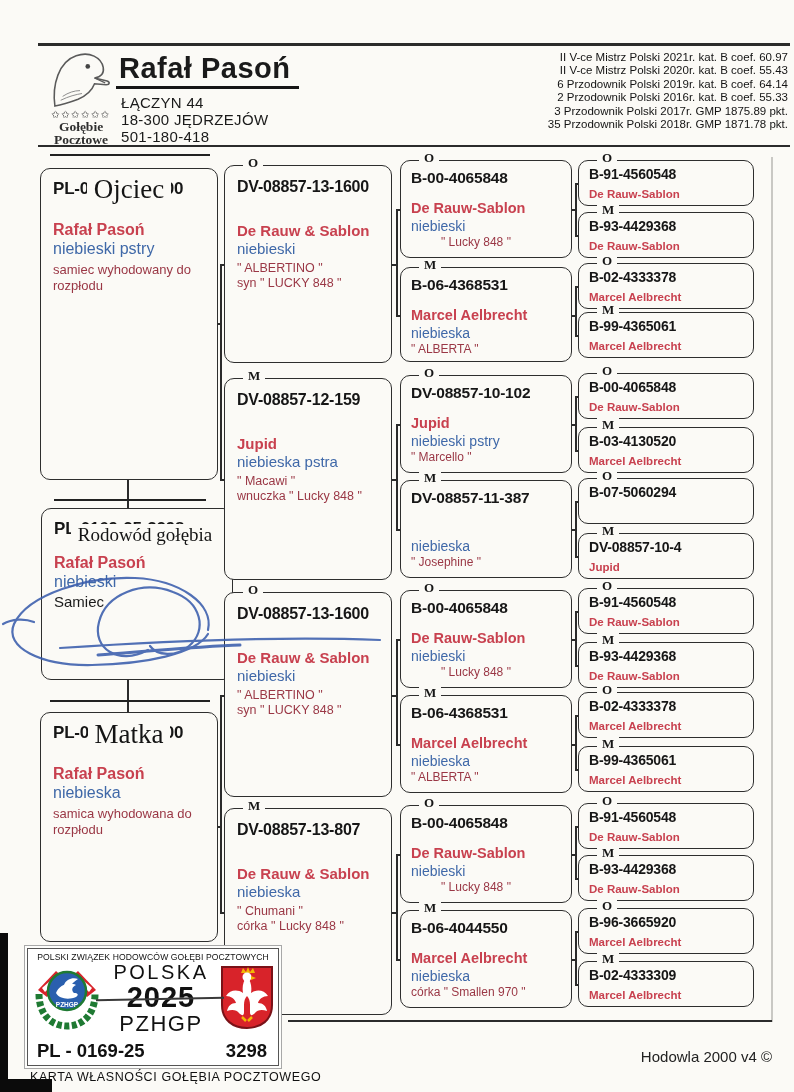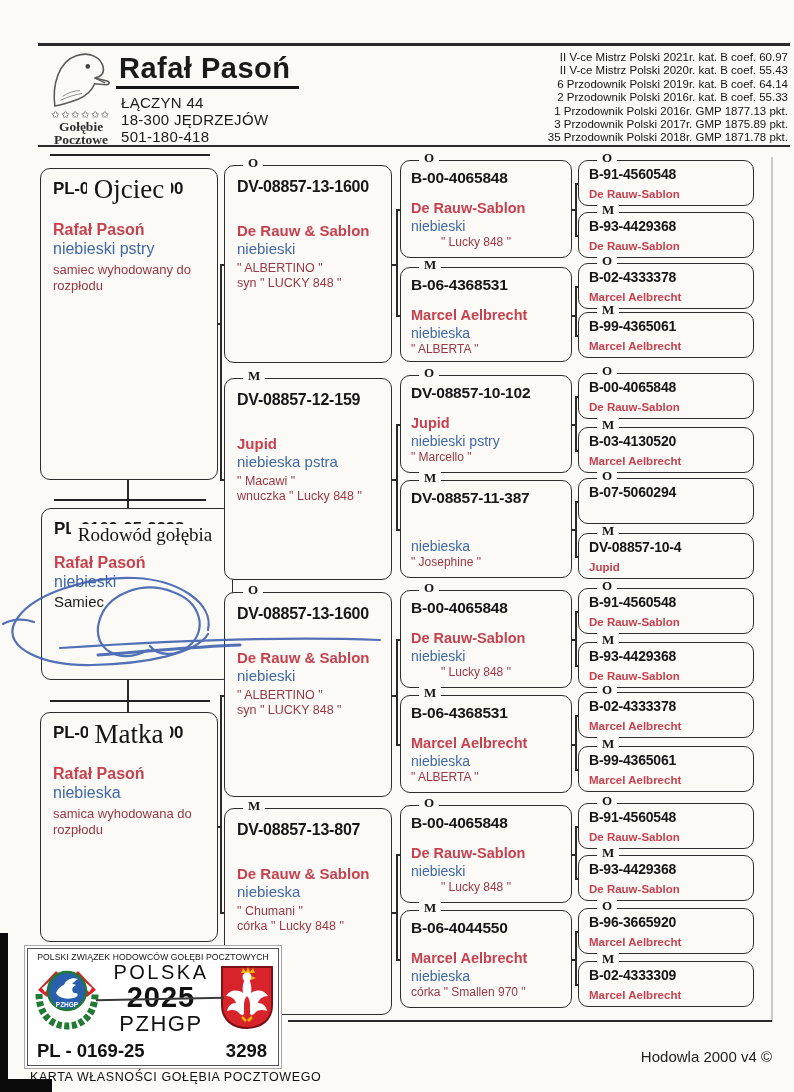--- a/index.html
+++ b/index.html
@@ -102,21 +102,20 @@
     <div>ŁĄCZYN  44</div>
     <div>18-300 JĘDRZEJÓW</div>
     <div>501-180-418</div>
   </div>
 
   <div id="achievements">
     <div>II V-ce Mistrz Polski 2021r. kat. B coef. 60.97</div>
     <div>II V-ce Mistrz Polski 2020r. kat. B coef. 55.43</div>
     <div>6 Przodownik Polski 2019r. kat. B coef. 64.14</div>
     <div>2 Przodownik Polski 2016r. kat. B coef. 55.33</div>
-    <div>1 Przodownik Polski 2016r. GMP 1877.13 pkt.</div>
     <div>3 Przodownik Polski 2017r. GMP 1875.89 pkt.</div>
     <div>35 Przodownik Polski 2018r. GMP 1871.78 pkt.</div>
   </div>
 
   <div class="titleline" style="left:50px;top:154px;width:160px;"></div>
   <div class="btitle" style="left:40px;top:139px;width:178px;font-size:27px;"><span>Ojciec</span></div>
   <div class="pbox col1" style="left:40px;top:168px;width:178px;height:312px;">
     <div class="ring c1ring">PL-0169-23-1400</div>
     <div class="bname c1name">Rafał Pasoń</div>
     <div class="bcolor c1color">niebieski pstry</div>

